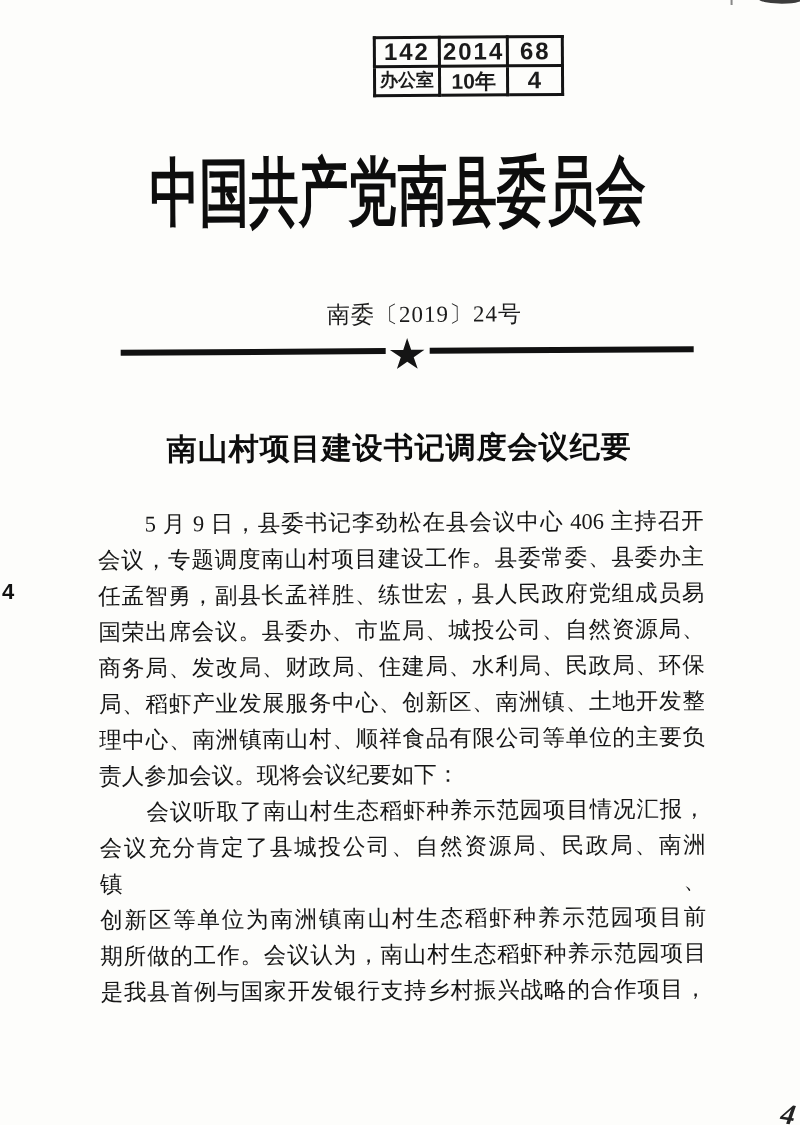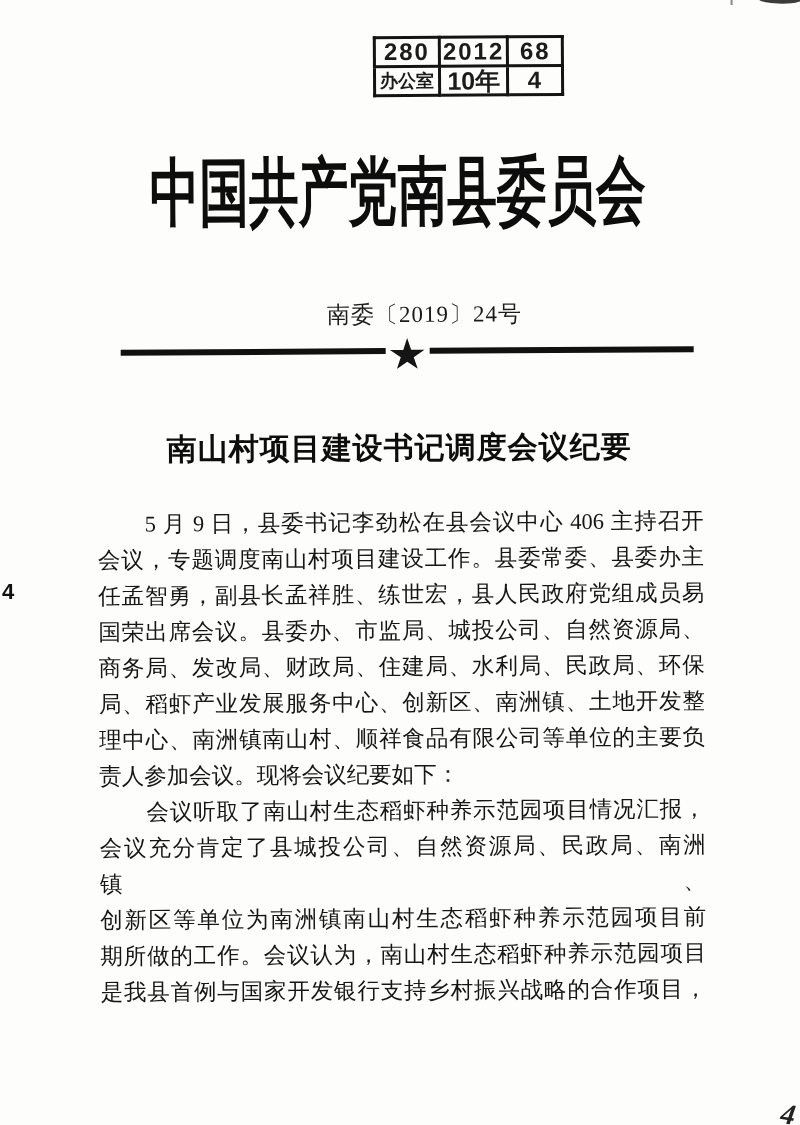--- a/index.html
+++ b/index.html
@@ -23,22 +23,22 @@
   }
   .stamp td {
     border:3px solid #141414;
     height:26px; text-align:center; vertical-align:middle;
     padding:0 2px; line-height:1;
     font-size:24px; letter-spacing:2px;
   }
   .stamp td.c0 { width:58px; }
   .stamp td.c1 { width:52px; }
   .stamp td.c2 { width:48px; }
-  .stamp td.cjk { font-size:18px; letter-spacing:0; }
-  .stamp td.mid { font-size:25px; letter-spacing:0;margin-top:35px; }
+  .stamp td.cjk { font-size:18px; letter-spacing:0;font-family:Liberation Mono, monospace; }
+  .stamp td.mid { font-size:21px; letter-spacing:0;margin-top:35px; }
 
   
   .org-title {
     position:absolute; top:148px; left:0; right:0;
     margin:0; text-align:center; white-space:nowrap;
     font-size:74px; line-height:1.2; font-weight:900;
     transform:scaleX(0.67); transform-origin:50% 50%;
     color:#0d0d0d;
   }
 
@@ -108,22 +108,22 @@
 
 <div class="page">
   <div class="skew">
 
     <div class="smudge"></div>
     <div class="tick"></div>
 
     <table class="stamp">
       <tbody>
         <tr>
-          <td class="c0">280</td>
-          <td class="c1">2012</td>
+          <td class="c0">142</td>
+          <td class="c1">2014</td>
           <td class="c2">68</td>
         </tr>
         <tr>
           <td class="c0 cjk">办公室</td>
           <td class="c1 mid">10年</td>
           <td class="c2">4</td>
         </tr>
       </tbody>
     </table>
 

